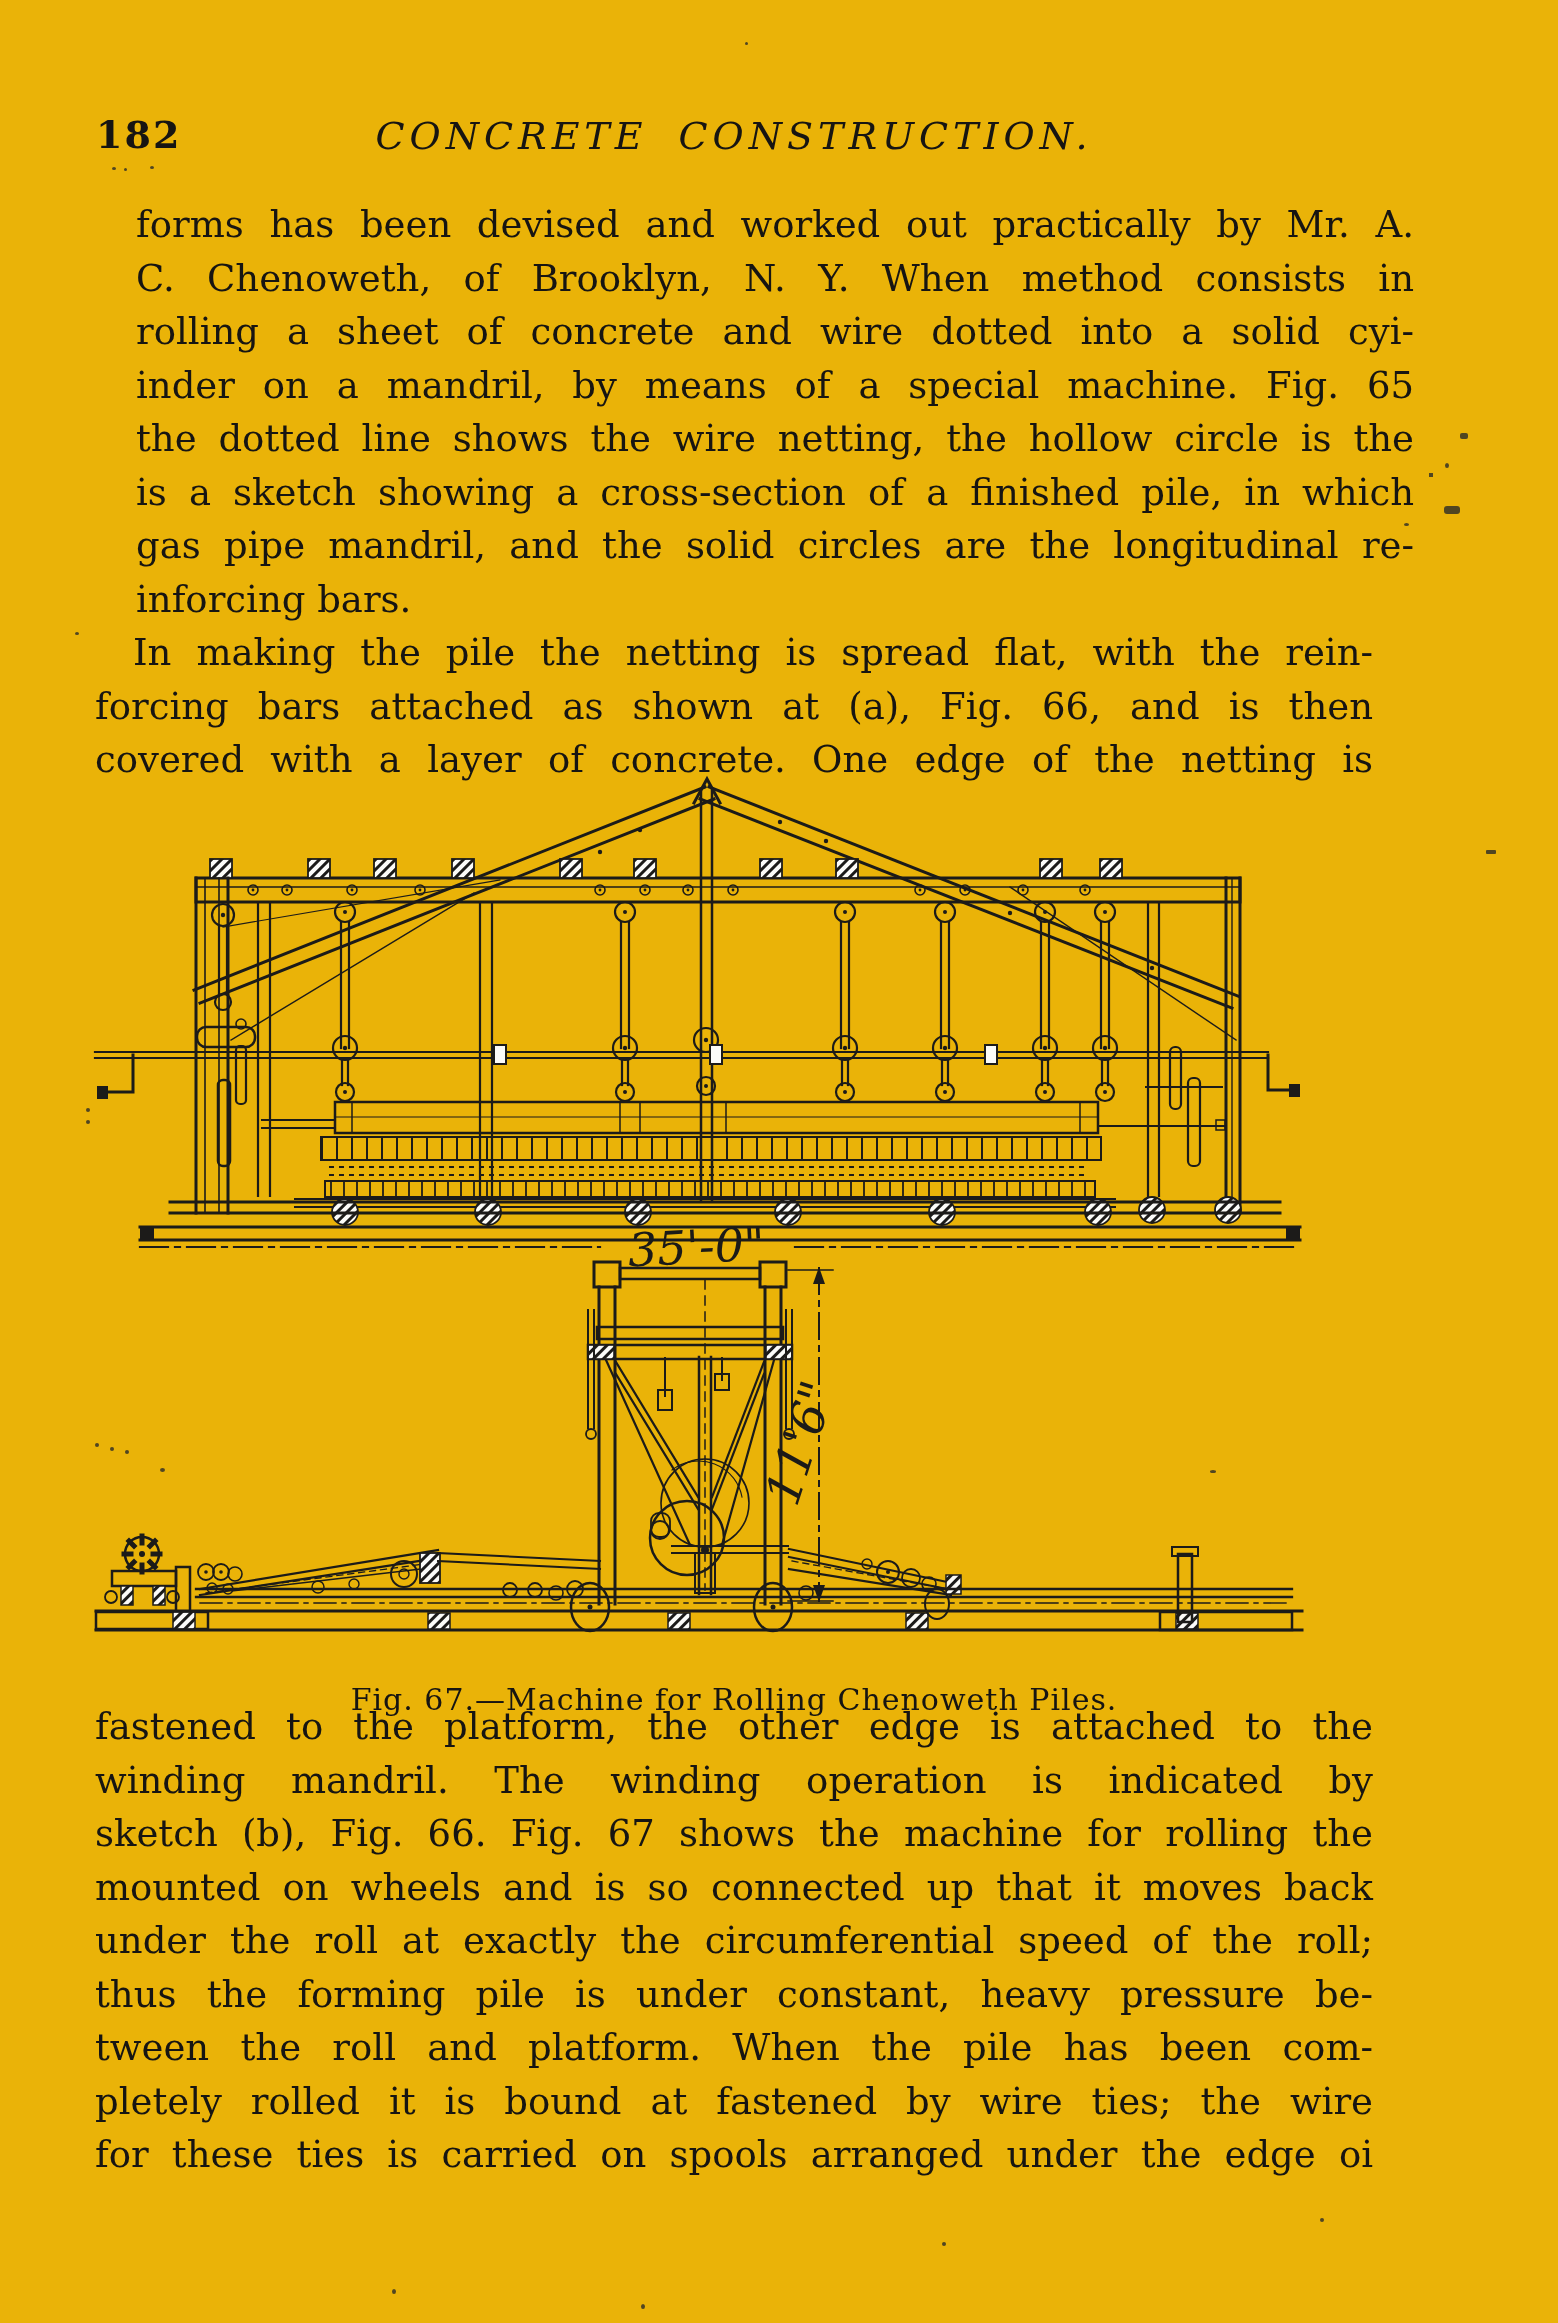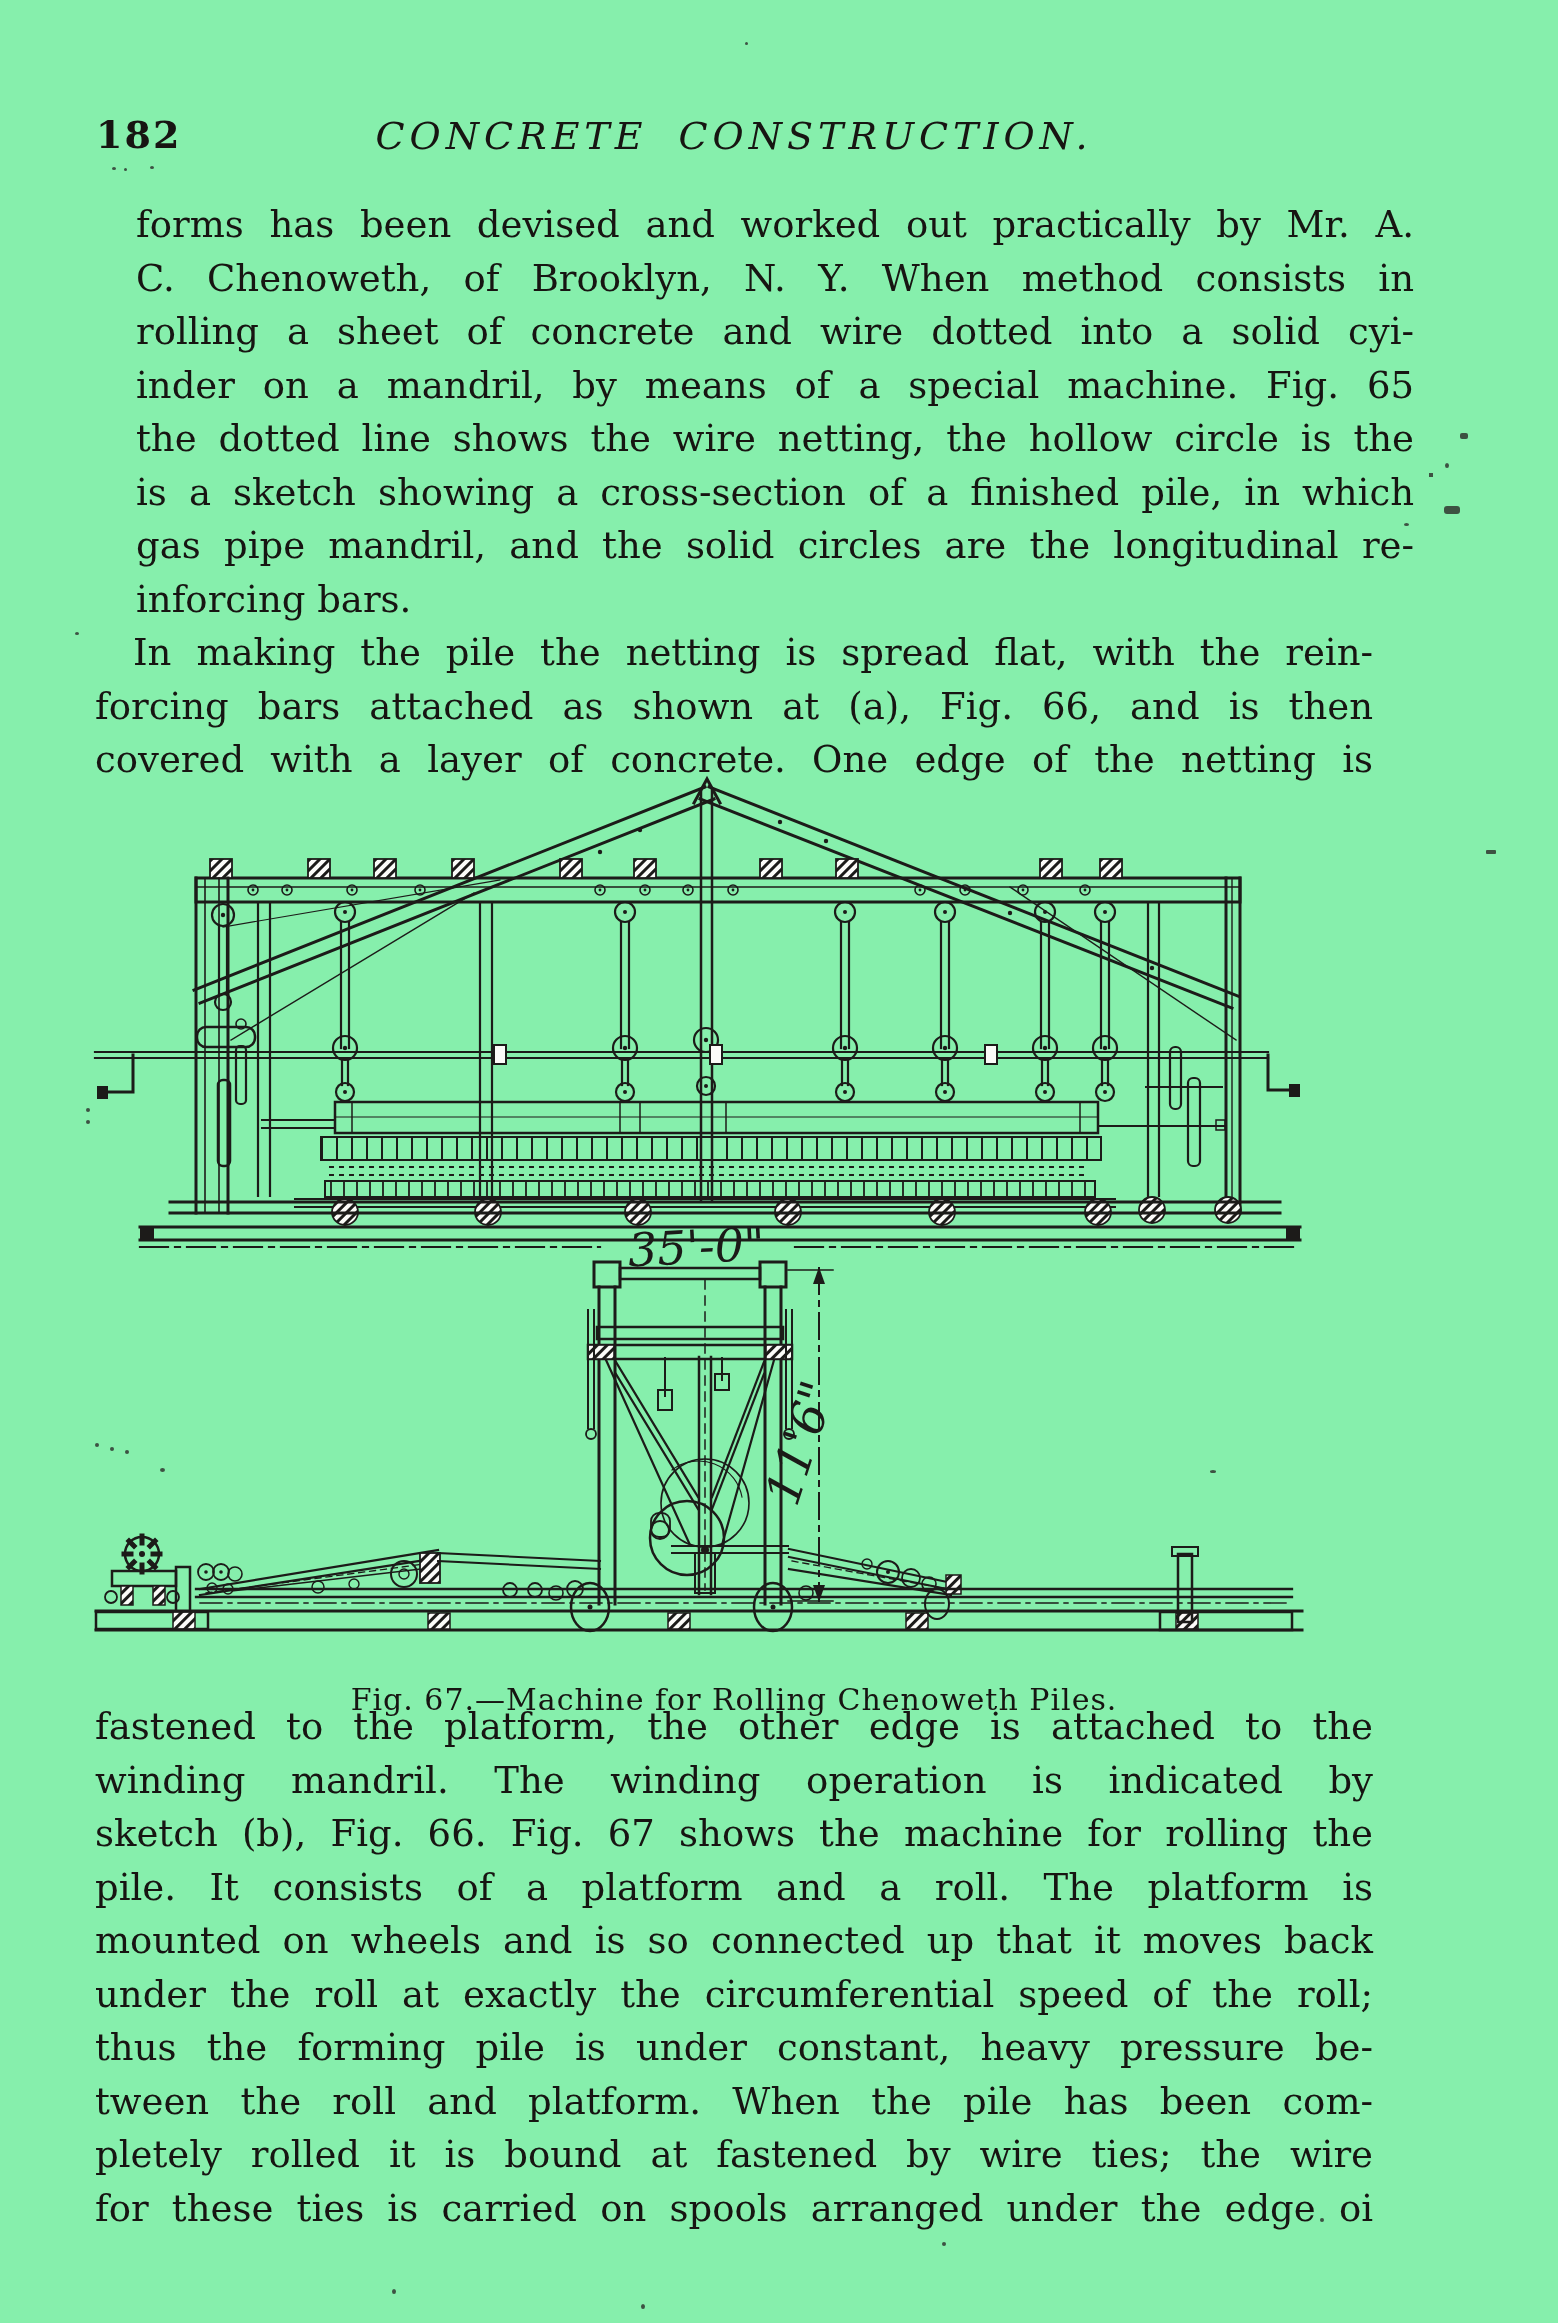--- a/index.html
+++ b/index.html
@@ -1,19 +1,19 @@
 <!DOCTYPE html>
 <html><head>
 <meta charset="utf-8">
 <style>
   html,body{margin:0;padding:0;background:#e8e6e1;}
   .page{
     position:relative;
     width:1558px;height:2323px;
-    background:#86efac;
+    background:#eab308;
     font-family:"DejaVu Serif","Liberation Serif",serif;
     color:#171512;
     overflow:hidden;
   }
   .page-number{
     position:absolute;left:96px;top:112px;
     font-size:38px;font-weight:700;letter-spacing:2px;
   }
   .running-title{
     position:absolute;left:95px;top:114px;width:1278px;
@@ -372,21 +372,20 @@
     <text x="697" y="1263" transform="rotate(-3 697 1258)" text-anchor="middle" font-family="DejaVu Serif, Liberation Serif, serif" font-style="italic" font-size="46" fill="#1b1a18">35'-0"</text>
     <text x="816" y="1448" transform="rotate(-72 816 1448)" text-anchor="middle" font-family="DejaVu Serif, Liberation Serif, serif" font-style="italic" font-size="48" fill="#1b1a18">11'6"</text>
   </svg>
 
   <div class="fig-caption">Fig. 67.—Machine for Rolling Chenoweth Piles.</div>
 
   <div class="textblock" id="para3">
     <div class="tline">fastened to the platform, the other edge is attached to the</div>
     <div class="tline">winding mandril.  The winding operation is indicated by</div>
     <div class="tline">sketch (b), Fig. 66.  Fig. 67 shows the machine for rolling the</div>
-    <div class="tline">pile.  It consists of a platform and a roll.  The platform is</div>
     <div class="tline">mounted on wheels and is so connected up that it moves back</div>
     <div class="tline">under the roll at exactly the circumferential speed of the roll;</div>
     <div class="tline">thus the forming pile is under constant, heavy pressure be-</div>
     <div class="tline">tween the roll and platform.  When the pile has been com-</div>
     <div class="tline">pletely rolled it is bound at fastened by wire ties; the wire</div>
     <div class="tline">for these ties is carried on spools arranged under the edge oi</div>
   </div>
 
   <div class="speck" style="left:112px;top:167px;width:4px;height:3px;"></div>
   <div class="speck" style="left:124px;top:168px;width:3px;height:3px;"></div>

